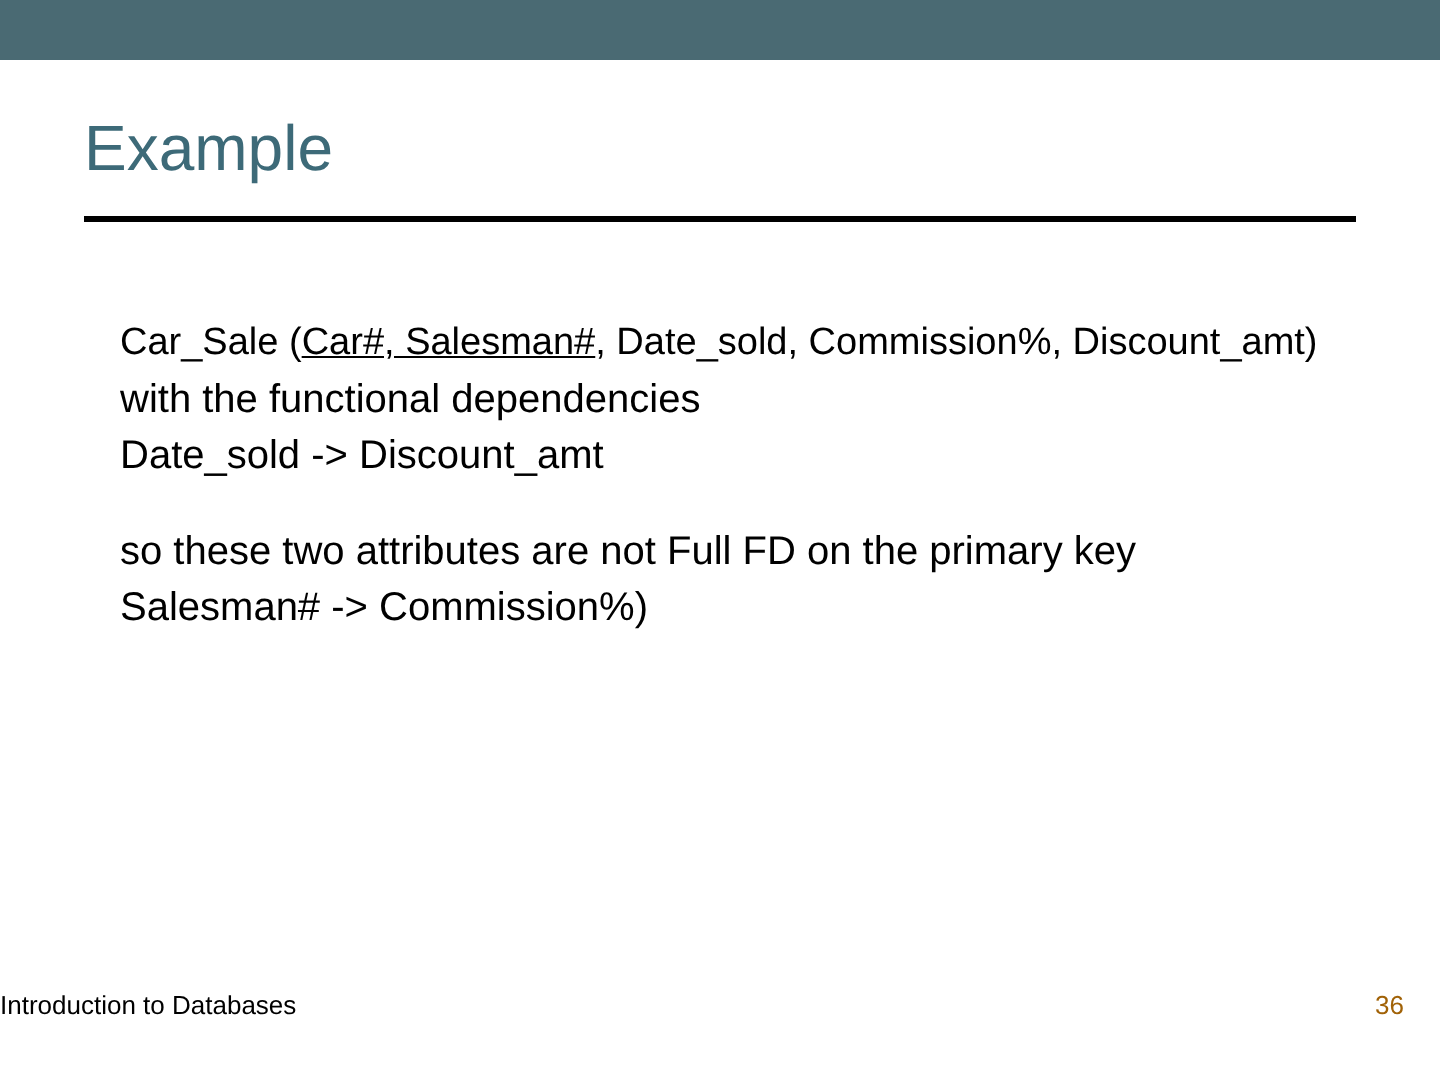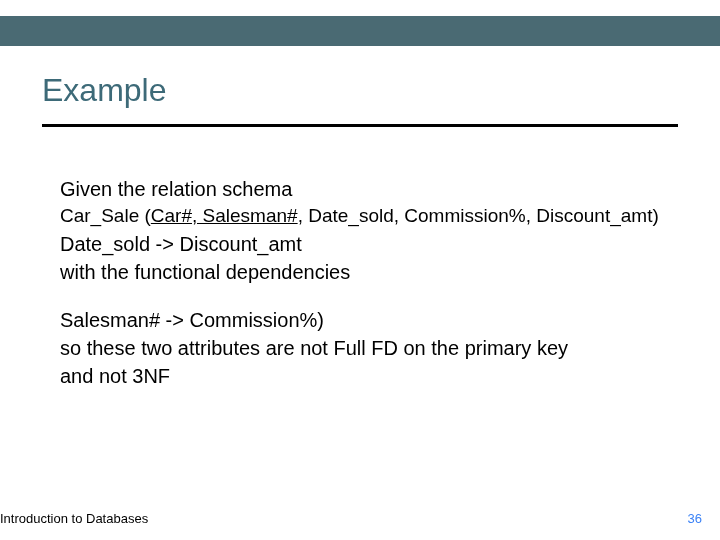--- a/index.html
+++ b/index.html
@@ -10,21 +10,20 @@
     background: #fff;
     font-family: Arial, Helvetica, sans-serif;
     color: #000;
     overflow: hidden;
   }
   .slide {
     position: relative;
     width: 720px;
     height: 524px;
     box-sizing: border-box;
-    margin-top: 16px;
   }
   .top-bar {
     position: absolute;
     top: 0;
     left: 0;
     right: 0;
     height: 30px;
     background: #4a6a73;
   }
   .title {
@@ -70,42 +69,40 @@
     right: 0;
     text-align: left;
     font-size: 13px;
     color: #000;
   }
   .page-num {
     position: absolute;
     bottom: 14px;
     right: 18px;
     font-size: 13px;
-    color: #3b82f6;
+    color: #a16207;
   }
 </style>
 </head>
 <body>
 
 <div class="slide">
   <div class="top-bar"></div>
 
   <div class="title">Example</div>
   <div class="title-rule"></div>
 
   <div class="body">
-    <p>Given the relation schema</p>
     <p class="schema-line">
       <span>Car_Sale (</span><span class="pk">Car#, Salesman#</span><span>, Date_sold, Commission%, Discount_amt)</span>
     </p>
+    <p>with the functional dependencies</p>
     <p>Date_sold -&gt; Discount_amt</p>
-    <p>with the functional dependencies</p>
 
     <div class="para2">
+      <p>so these two attributes are not Full FD on the primary key</p>
       <p>Salesman# -&gt; Commission%)</p>
-      <p>so these two attributes are not Full FD on the primary key</p>
-      <p>and not 3NF</p>
     </div>
   </div>
 
   <div class="footer-text">Introduction to Databases</div>
   <div class="page-num">36</div>
 </div>
 
 </body></html>

